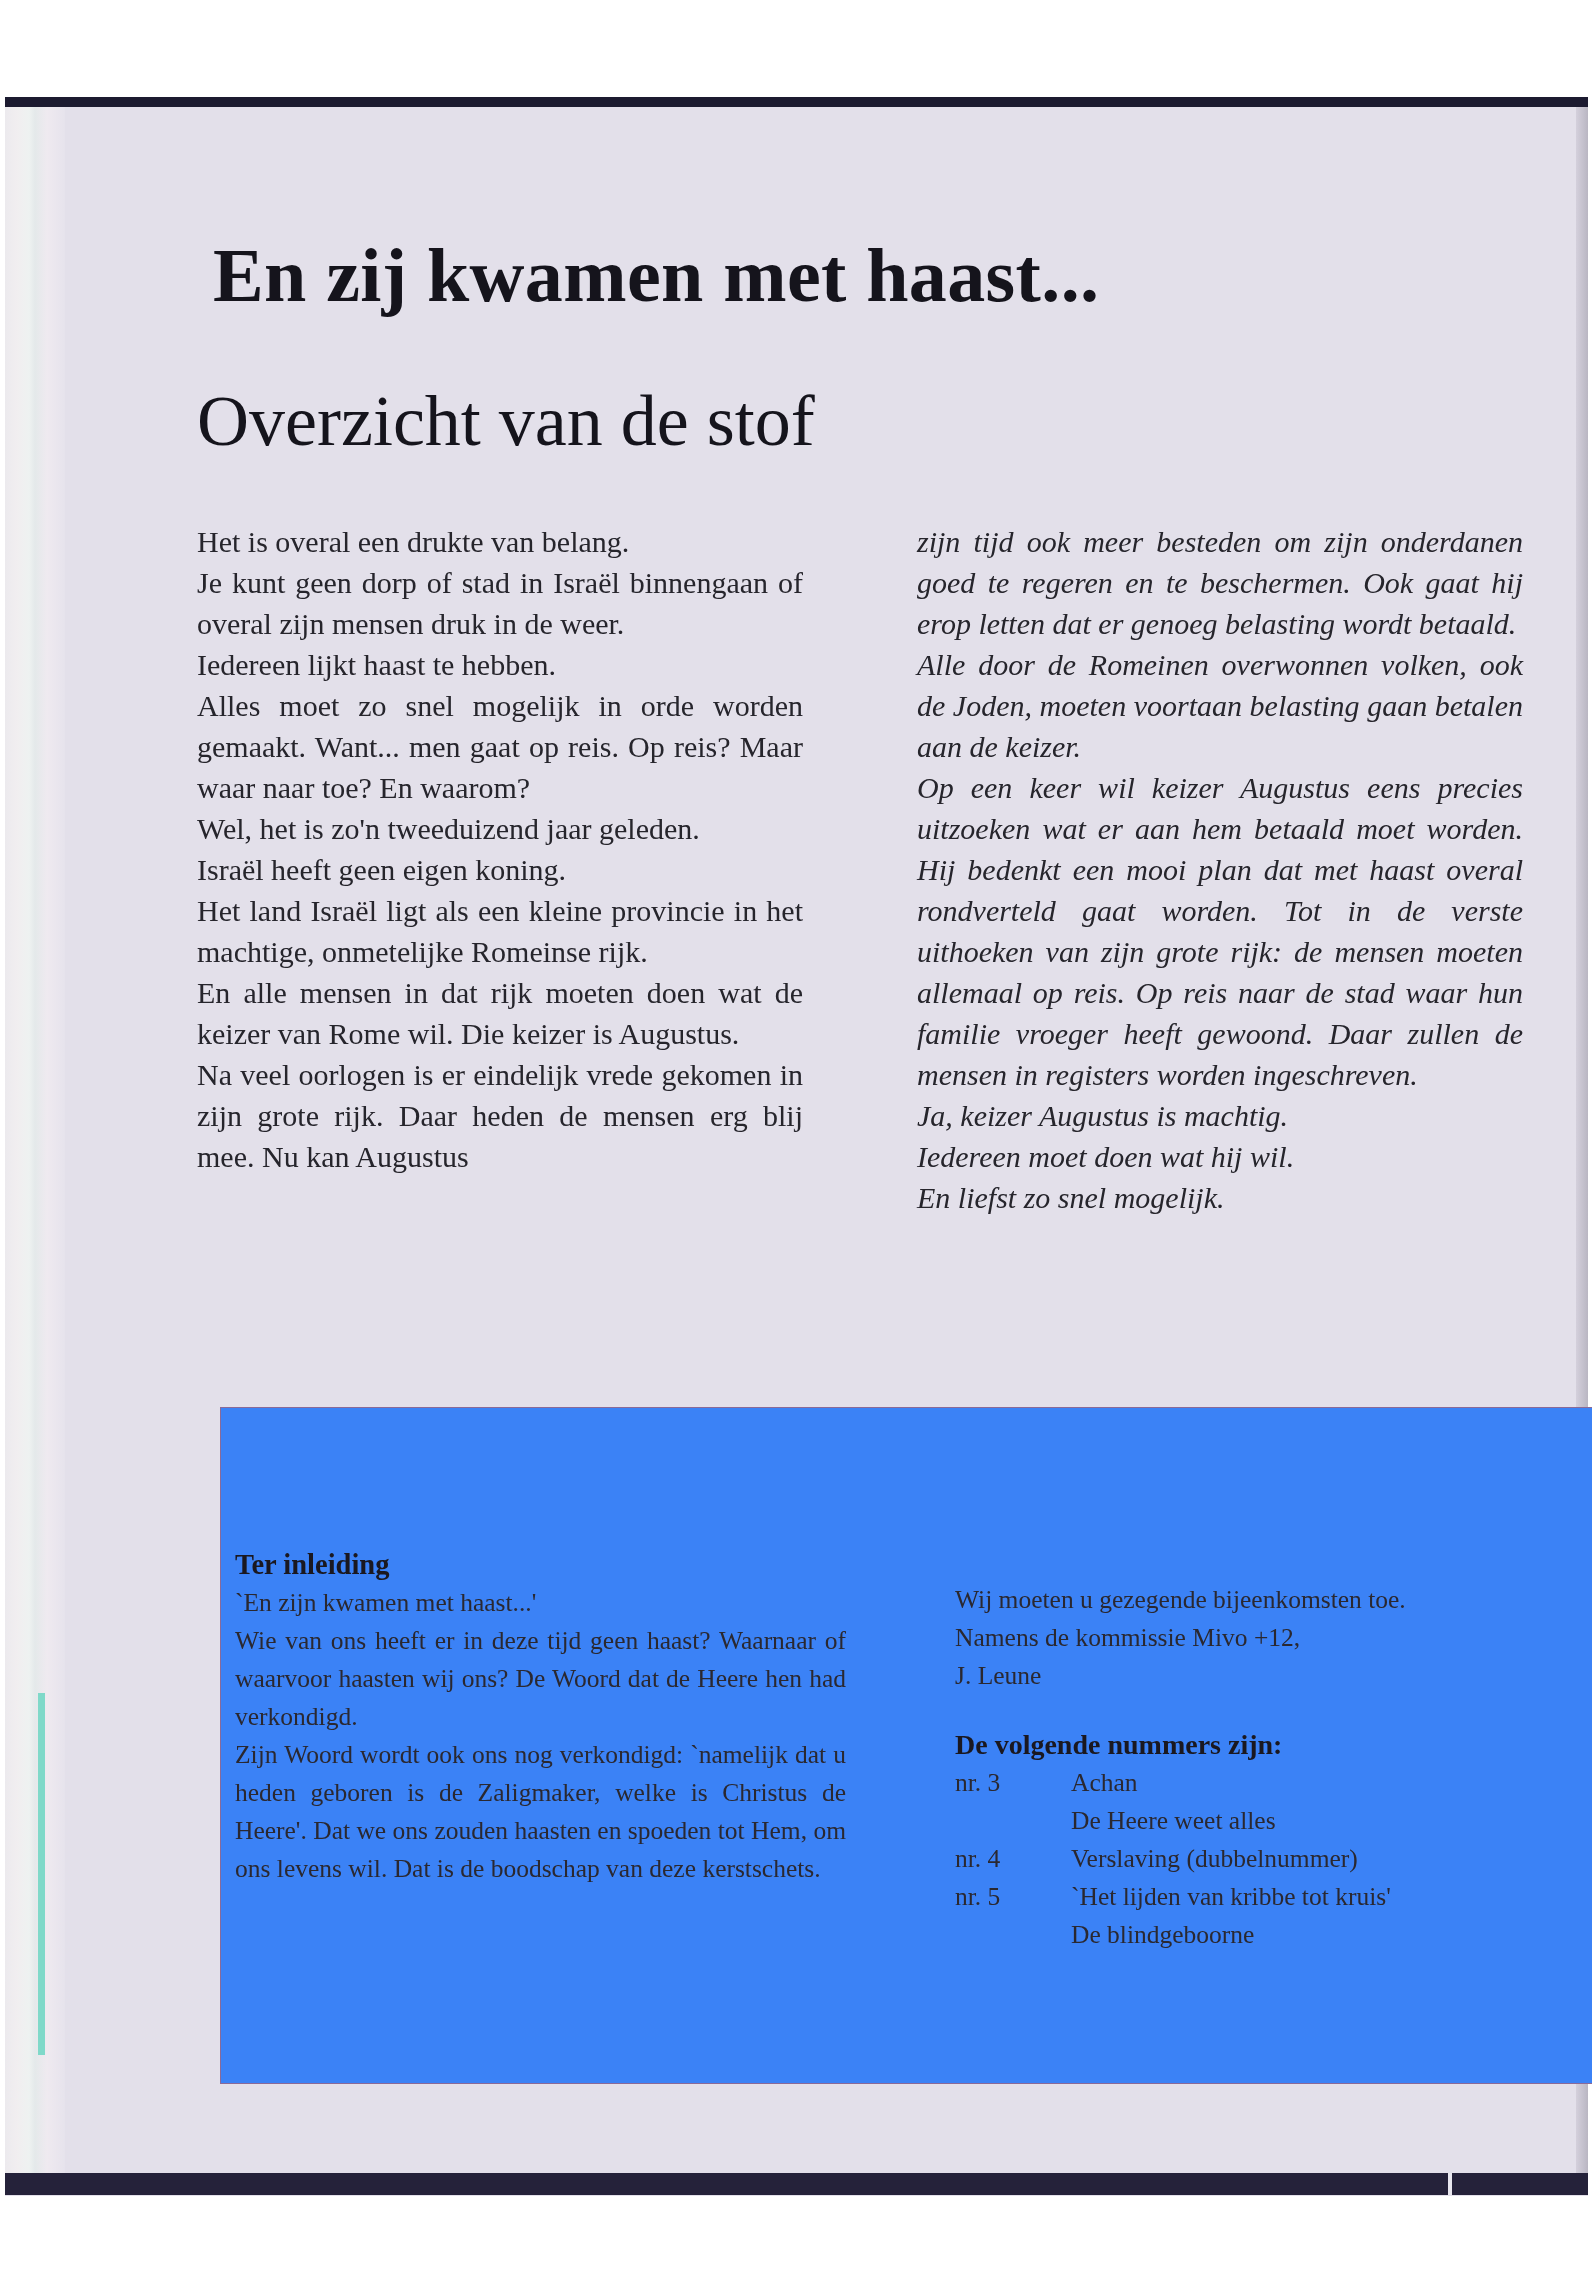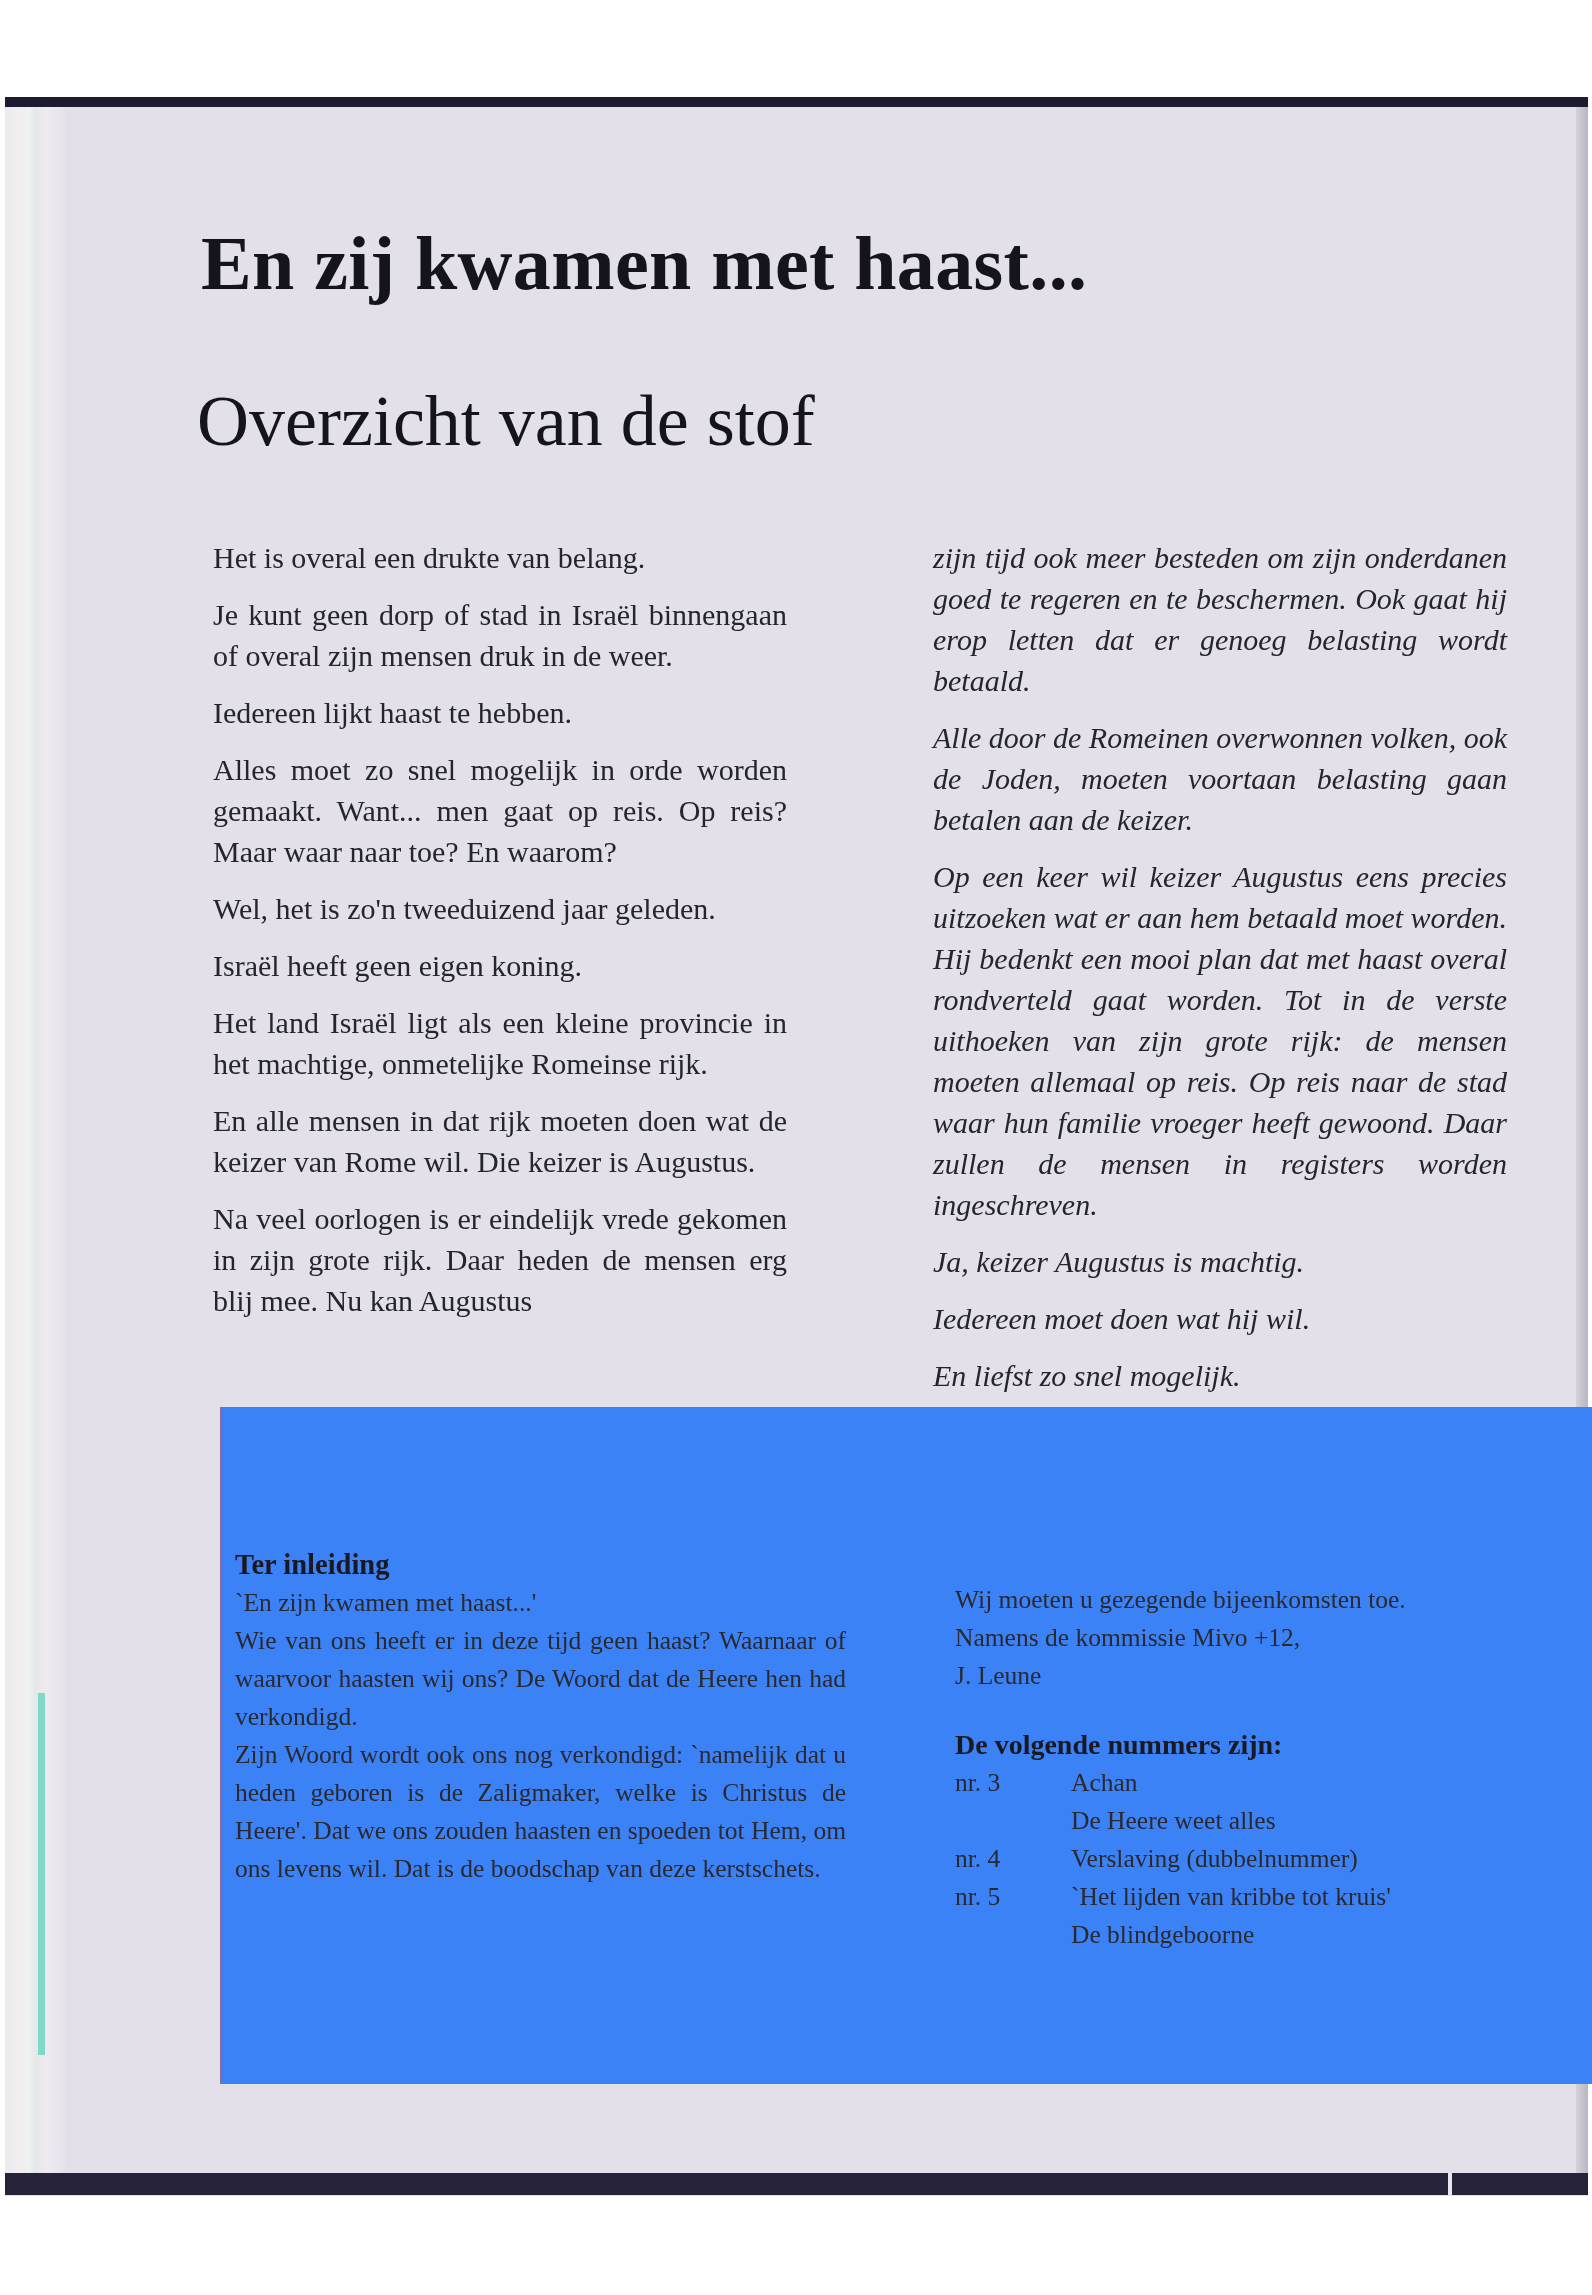--- a/index.html
+++ b/index.html
@@ -5,24 +5,24 @@
   html, body { margin:0; padding:0; background:#ffffff; }
   body { width:1592px; height:2295px; position:relative; overflow:hidden; font-family:"Liberation Serif", serif; color:#1e1d24; }
   .page { position:absolute; left:5.2px; top:97px; width:1583px; height:2099px; background:#e3e0ea; }
   .top-rule { position:absolute; left:5.2px; top:97px; width:1583px; height:10.4px; background:#1c1b30; }
   .bottom-rule { position:absolute; left:5.2px; top:2173px; width:1583px; height:22.4px; background:#25223a; }
   .bottom-rule .nick { position:absolute; left:1443px; top:0; width:3.5px; height:22.4px; background:#e8e6ee; }
   .spine { position:absolute; left:5.2px; top:107px; width:60px; height:2066px;
     background:linear-gradient(90deg,#eceaee 0%,#f1eef0 20%,#eef2f1 40%,#e4e9ea 50%,#efeaf0 70%,#e6e3ec 100%); }
   .spine-accent { position:absolute; left:38px; top:1693px; width:7px; height:362px; background:#7fd9c9; }
   .right-edge { position:absolute; left:1576px; top:107px; width:12px; height:2066px; background:linear-gradient(90deg,#d4d0dc,#b9b6c2); }
-  .title { position:absolute; left:197px; top:216px; font-size:76px; font-weight:bold; letter-spacing:0.4px; color:#15141c; margin:4px; white-space:nowrap; }
+  .title { position:absolute; left:197px; top:216px; font-size:76px; font-weight:bold; letter-spacing:0.4px; color:#15141c; margin:16px; white-space:nowrap; }
   .subtitle { position:absolute; left:197px; top:380px; font-size:72px; font-weight:normal; color:#15141c; margin:0; white-space:nowrap; }
   .col { position:absolute; top:521px; width:606px; font-size:30px; line-height:41px; text-align:justify; color:#26252c; }
-  .col p { margin:16px; }
+  .col p { margin:0; }
   .col-left { left:197px; }
   .col-right { left:917px; width:606px;font-style:italic; }
   .box { position:absolute; left:220px; top:1407px; width:1526px; height:677px; background:#3b82f6; border:1.7px solid #8a6a98; box-sizing:border-box; }
   .box-left { position:absolute; left:14px; top:138px; width:611px; font-size:25.5px; line-height:38px; text-align:justify; color:#2a2830; }
   .box-left p { margin:0; }
   .box-heading { font-weight:bold; font-size:28.5px; color:#1a1820; margin:0; line-height:38px; }
   .box-right { position:absolute; left:734px; top:173px; width:609px; font-size:25.5px; line-height:38px; color:#2a2830; }
   .box-right p { margin:0; }
   .signature { text-align:left; }
   .numbers-heading { font-weight:bold; font-size:28px; margin-top:31px !important; color:#1a1820; }

